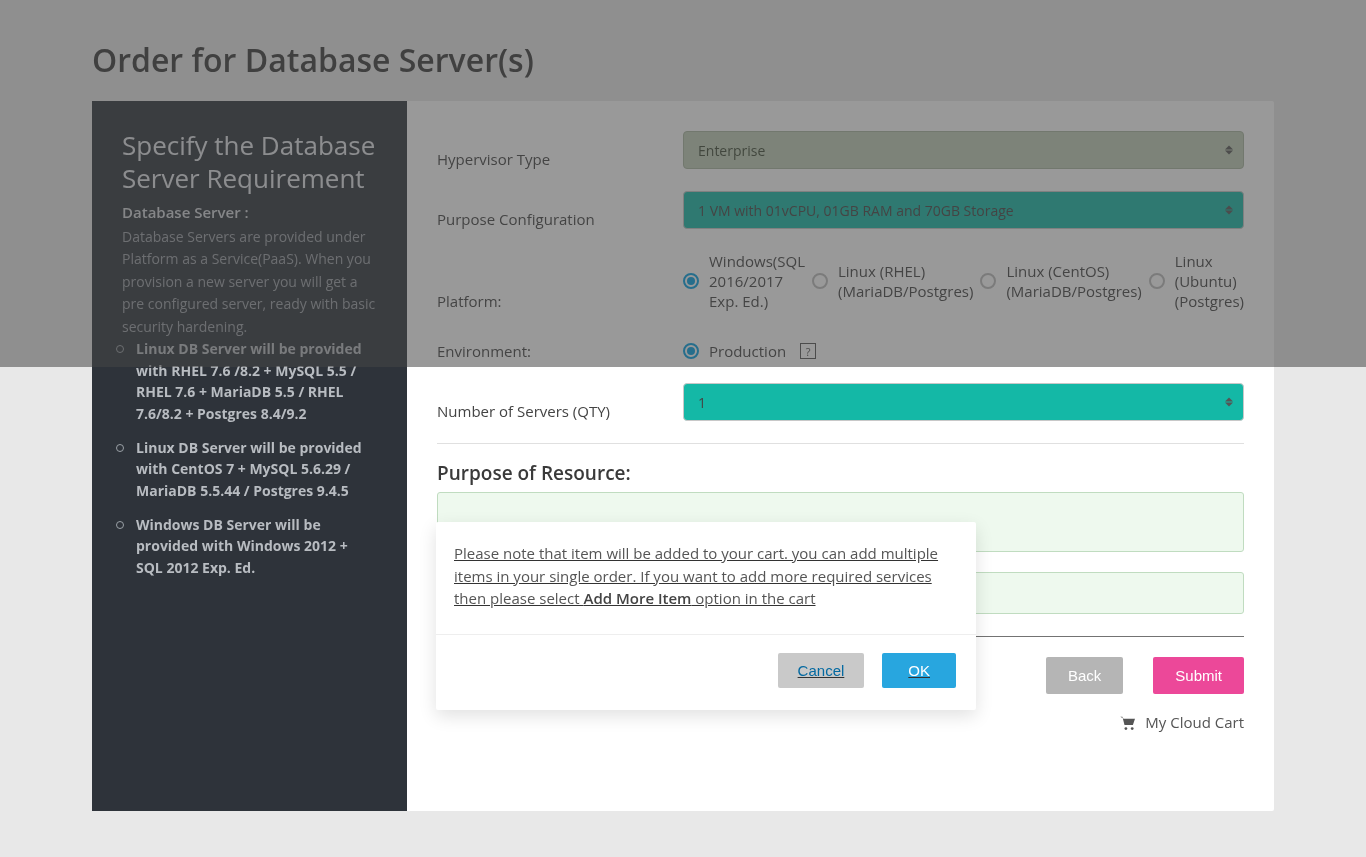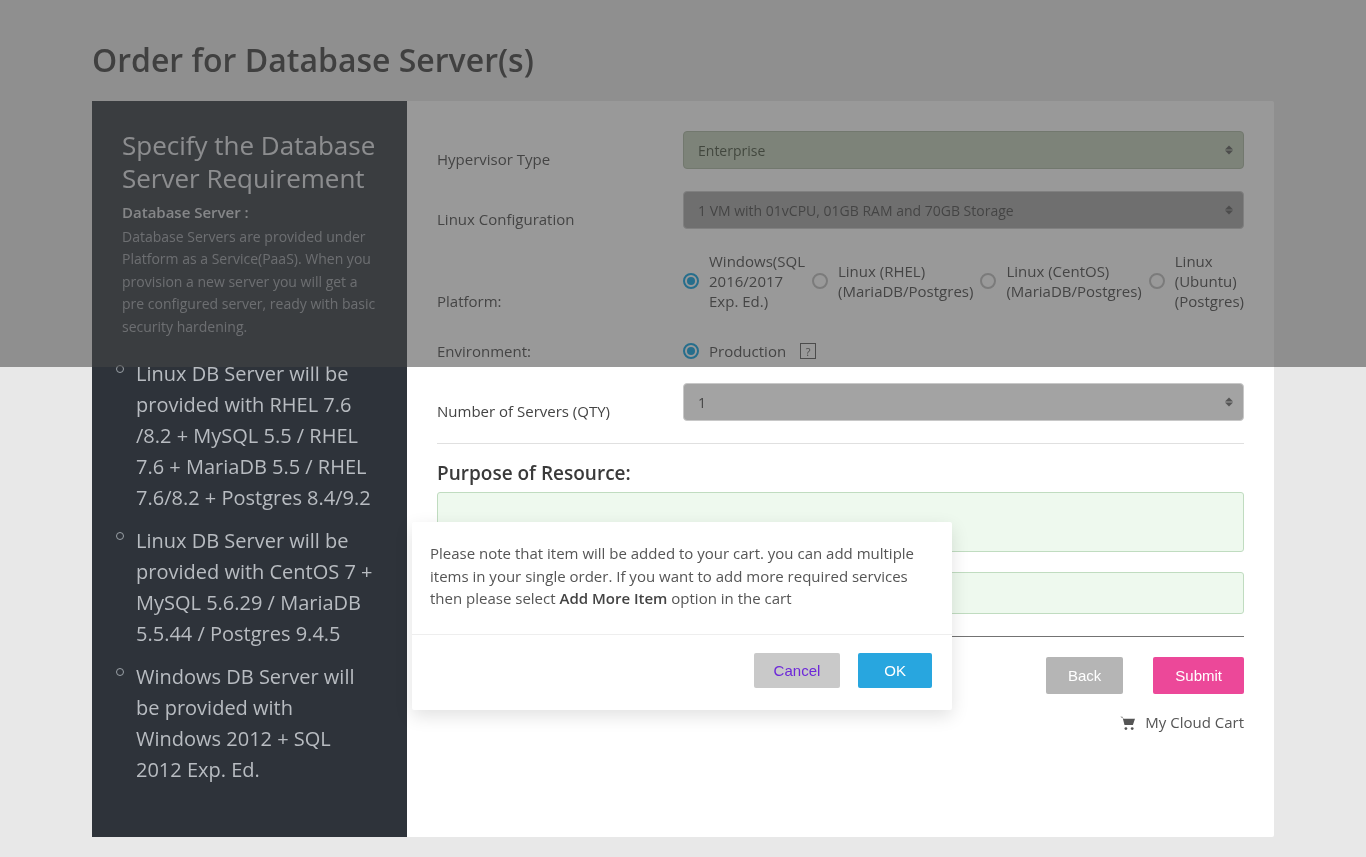--- a/index.html
+++ b/index.html
@@ -45,33 +45,33 @@
 .sidebar-subtitle {
   font-weight: 600;
   font-size: 15px;
   color: #d2d6da;
   margin-bottom: 4px;
 }
 .sidebar-desc {
   font-size: 14px;
   line-height: 1.6;
   color: #9ca1a7;
-  margin-bottom: 20px;
 }
 .sidebar ul {
   list-style: none;
   padding-left: 0;
 }
 .sidebar ul li {
   position: relative;
-  font-size: 20px;
+  font-size: 14px;
   line-height: 1.55;
   color: #b8bcc1;
   padding-left: 14px;
   margin-bottom: 12px;
+  font-weight: bold;
 }
 .sidebar ul li::before {
   content: "";
   position: absolute;
   left: -6px;
   top: 7px;
   width: 6px;
   height: 6px;
   border: 1px solid #9aa0a6;
   border-radius: 50%;
@@ -91,21 +91,21 @@
   font-size: 15px;
   color: #444;
   padding-top: 8px;
 }
 .form-control-wrap { flex: 1; }
 .select-box {
   width: 100%;
   height: 38px;
   border: 1px solid #c8c8c8;
   border-radius: 4px;
-  background: #a3a3a3;
+  background: #14b8a6;
   padding: 0 32px 0 14px;
   font-size: 14px;
   color: #444;
   position: relative;
   display: flex;
   align-items: center;
 }
 .select-box.enterprise {
   background: #c1ceb8;
   border-color: #a9b7a0;
@@ -178,37 +178,38 @@
 .cart-icon {
   display: inline-block; width: 18px; height: 14px; position: relative;
   margin-right: 4px; vertical-align: -2px;
 }
 
 .overlay {
   position: absolute; top: 0; left: 0; width: 1366px; height: 367px;
   background: rgba(70,70,70,0.55);
 }
 .modal {
-  position: absolute; top: 522px; left: 412px;
+  position: absolute; top: 522px; left: 436px;
   width: 540px; background: #fff;
   box-shadow: 0 6px 18px rgba(0,0,0,0.12);
   border-radius: 2px;
   z-index: 10;
+  text-decoration: underline;
 }
 .modal-body {
   padding: 20px 22px 24px 18px;
   font-size: 15px; line-height: 1.5; color: #555;
   border-bottom: 1px solid #eee;
 }
 .modal-body b { color: #444; font-weight: 600; }
 .modal-footer {
   display: flex; gap: 18px; justify-content: flex-end;
   padding: 18px 20px 22px 20px;
 }
-.btn-cancel { background: #c9c9c9; color: #6d28d9; padding: 9px 20px; }
+.btn-cancel { background: #c9c9c9; color: #0369a1; padding: 9px 20px; }
 .btn-ok { background: #28a6df; color: #fff; padding: 9px 26px; }
 </style>
 </head>
 <body>
 
 <div class="page-wrap">
   <h1 class="page-title">Order for Database Server(s)</h1>
 
   <div class="card-container">
 
@@ -231,21 +232,21 @@
             <span>Enterprise</span>
             <span class="select-indicator">
                 <span class="up"></span>
                 <span class="down"></span>
               </span>
           </div>
         </div>
       </div>
 
       <div class="form-row">
-        <div class="form-label">Linux Configuration</div>
+        <div class="form-label">Purpose Configuration</div>
         <div class="form-control-wrap">
           <div class="select-box">
             <span>1 VM with 01vCPU, 01GB RAM and 70GB Storage</span>
             <span class="select-indicator">
                 <span class="up"></span>
                 <span class="down"></span>
               </span>
           </div>
         </div>
       </div>

